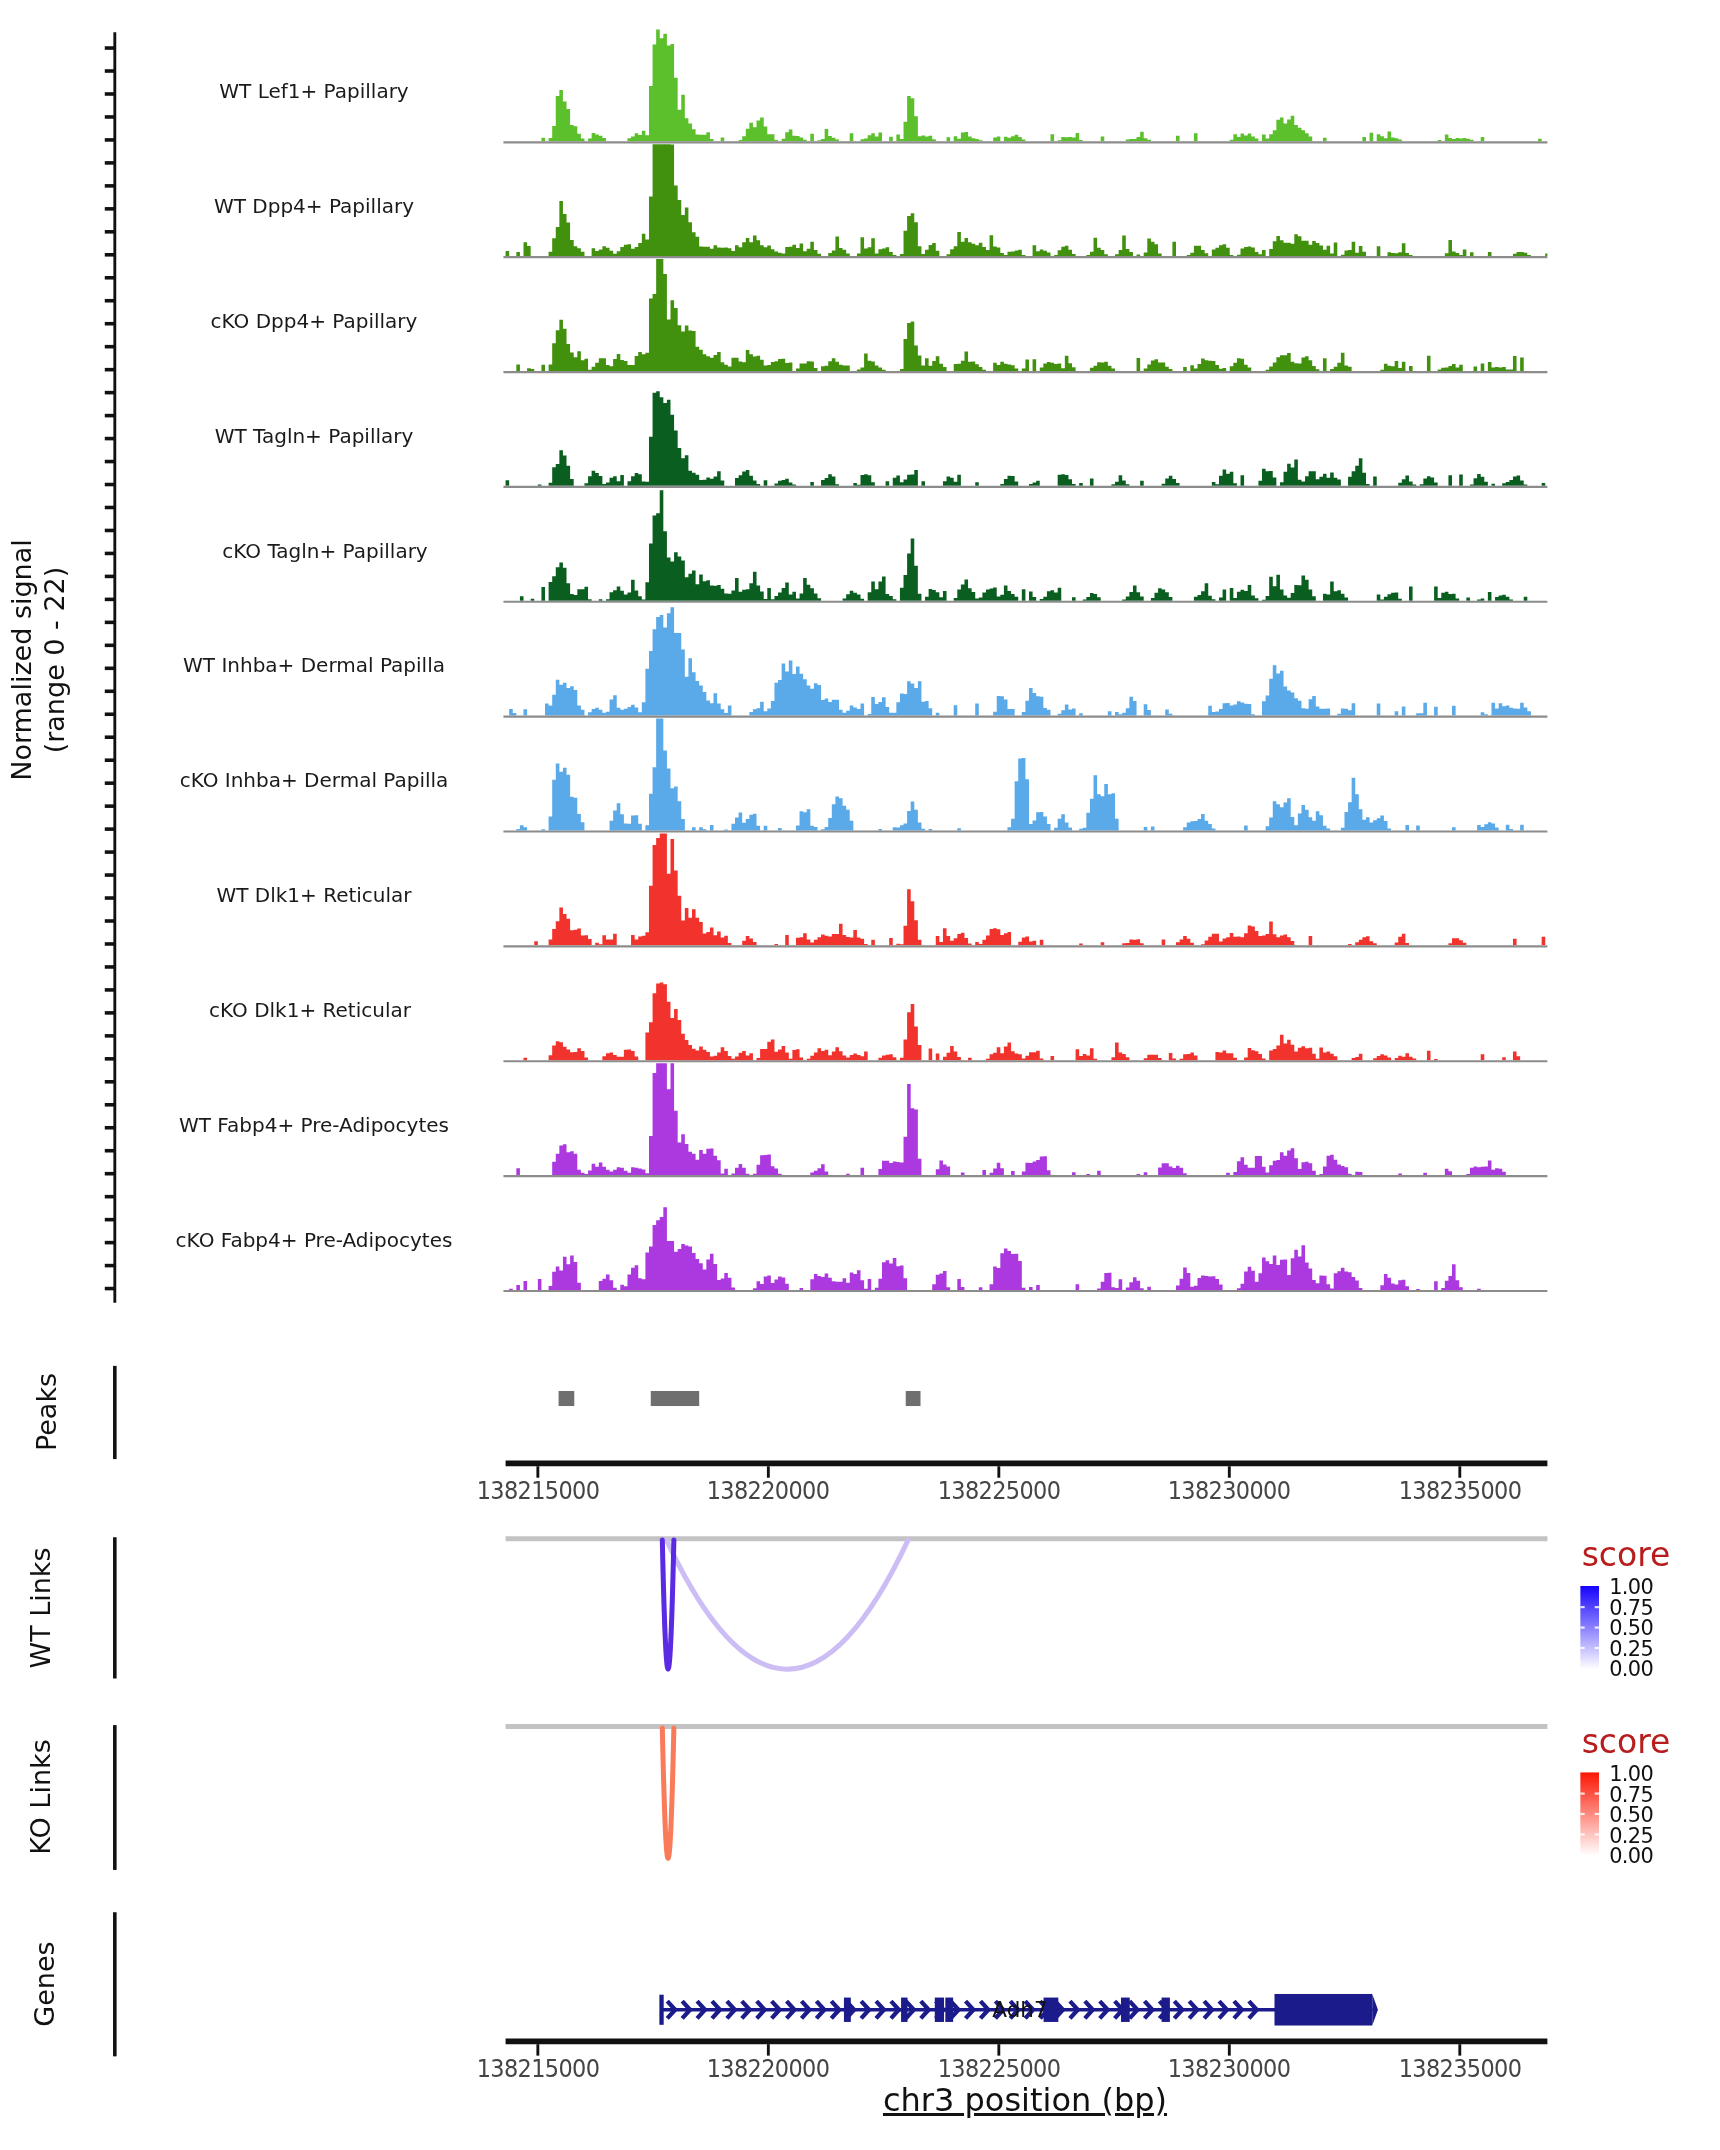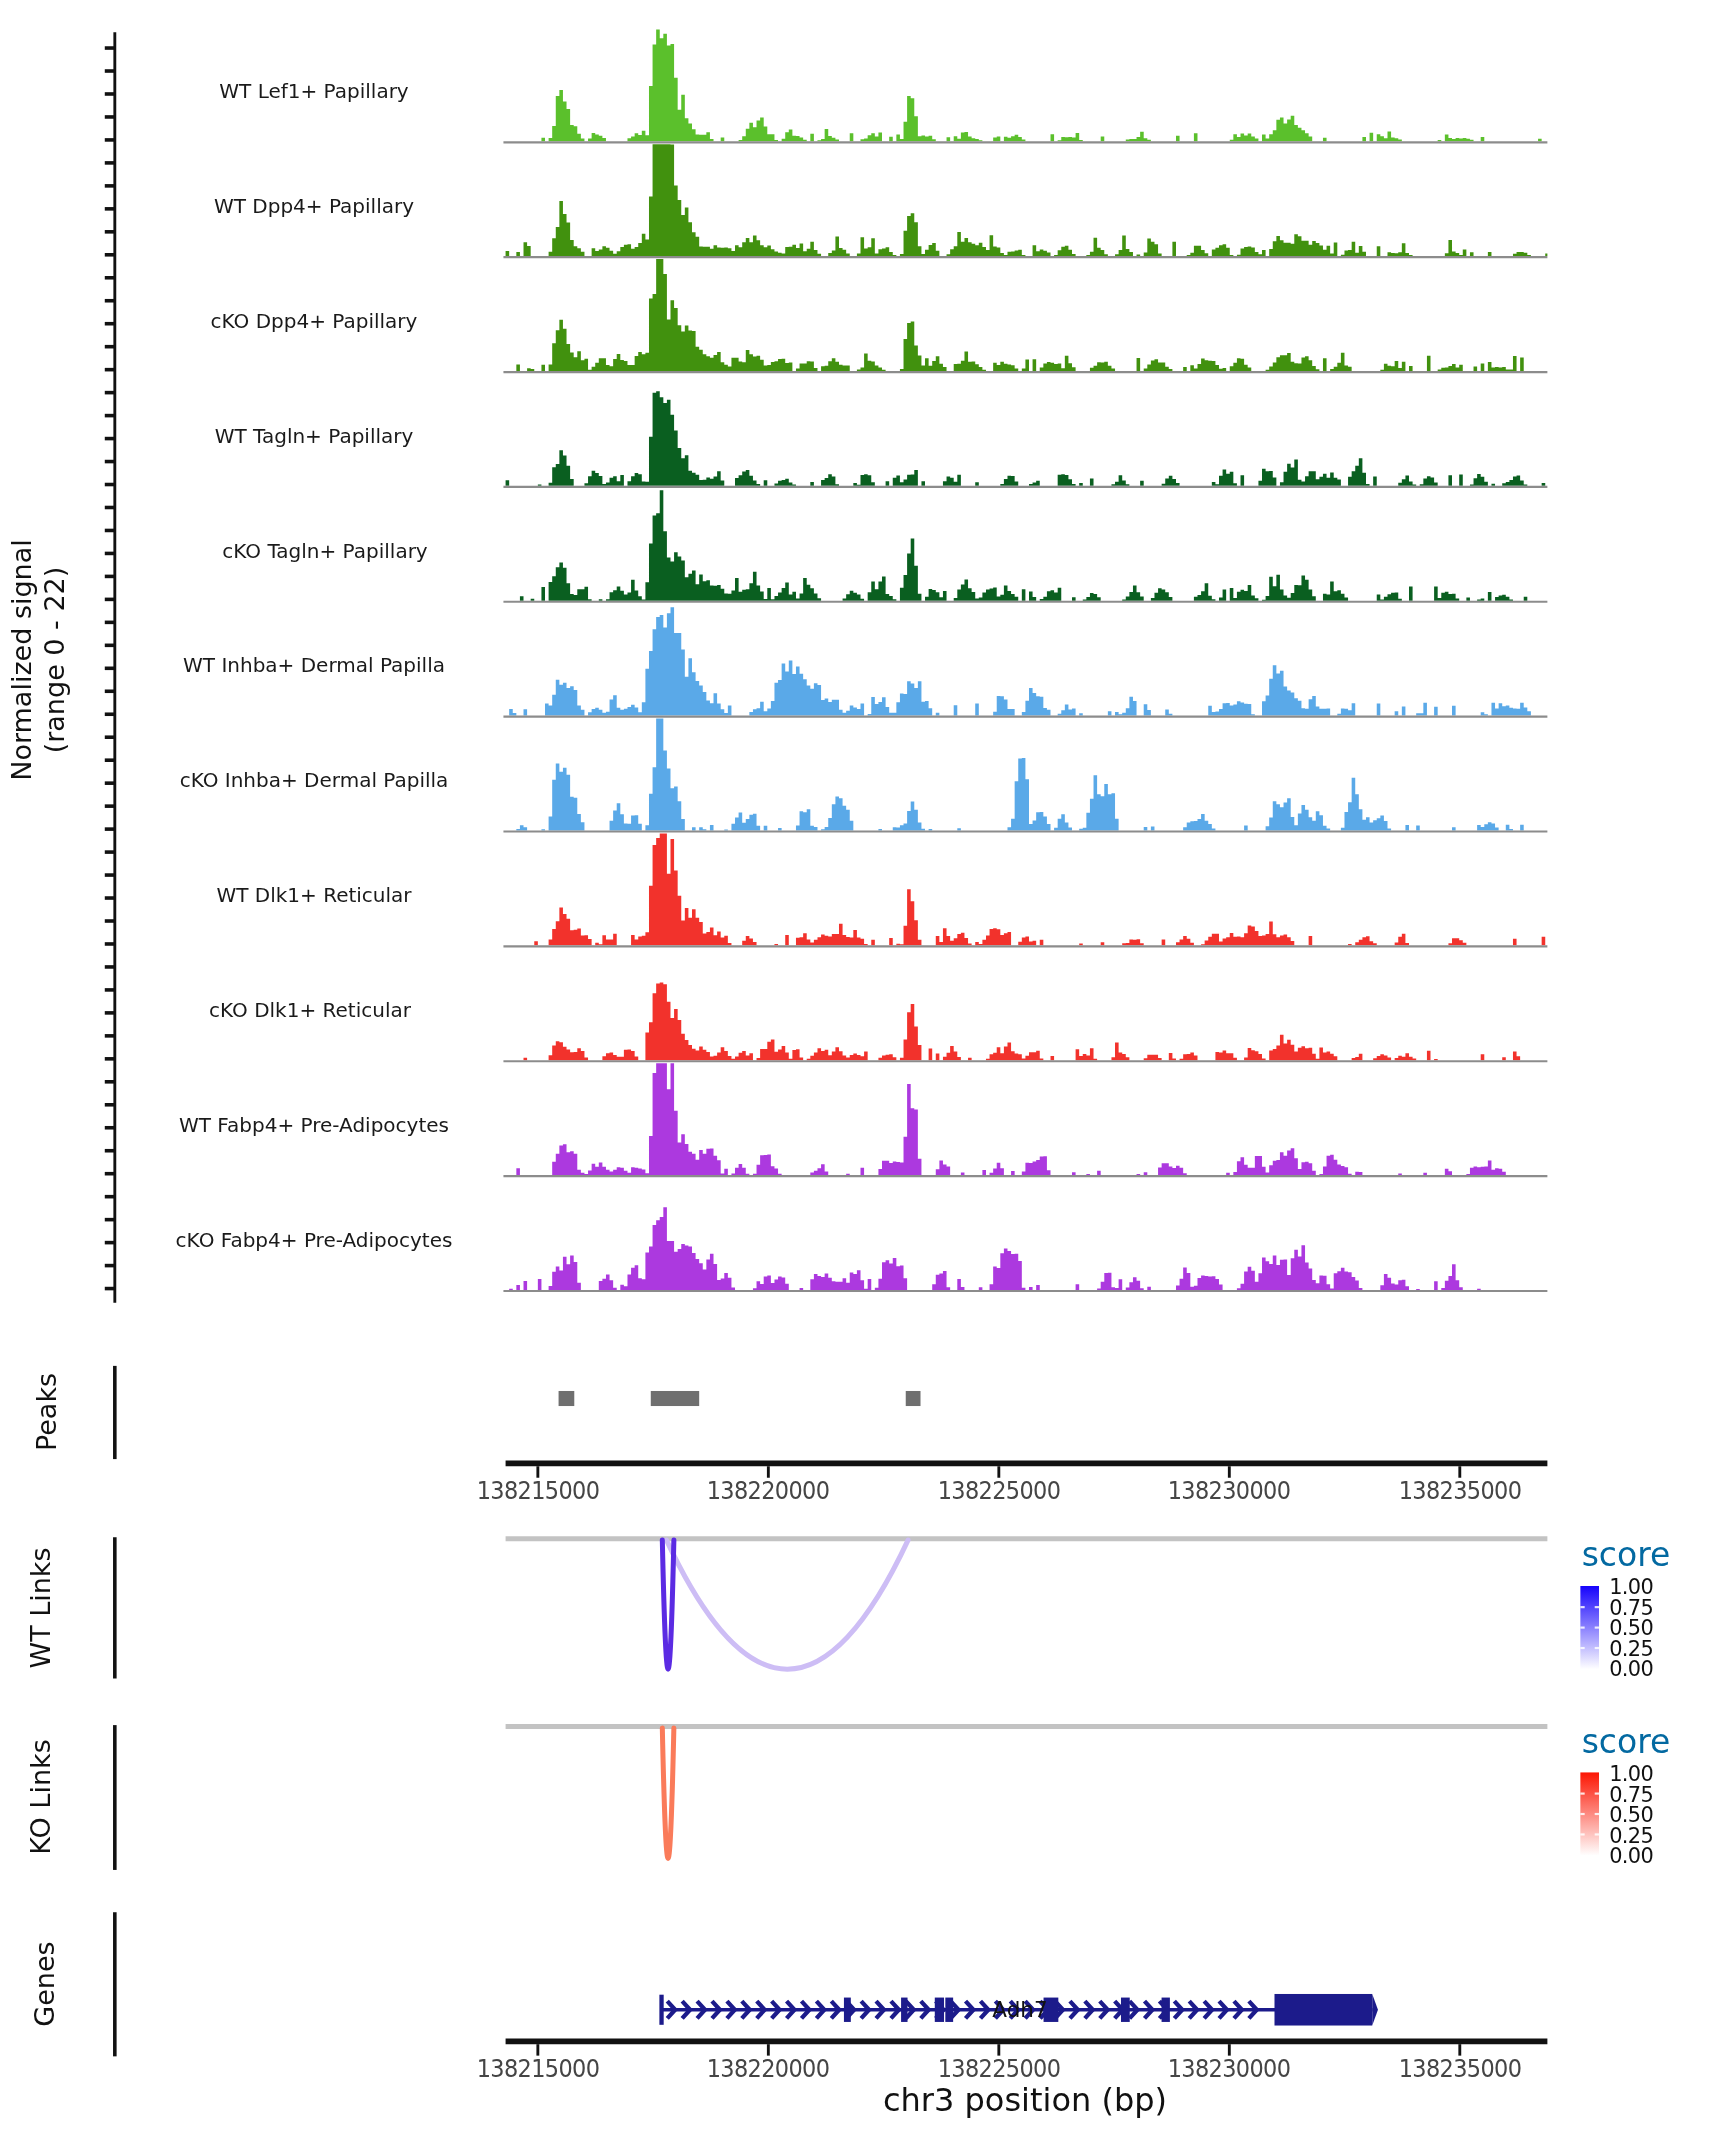--- a/index.html
+++ b/index.html
@@ -6,22 +6,22 @@
   .canvas{position:relative;width:1721px;height:2151px;background:#ffffff;
           font-family:"DejaVu Sans","Liberation Sans",sans-serif;overflow:hidden;}
   .canvas svg{position:absolute;left:0;top:0;}
   .lbl{position:absolute;white-space:nowrap;color:#1a1a1a;}
   .track-label{font-size:20px;transform:translate(-50%,-50%);}
   .vlabel{font-size:27px;color:#111;transform:translate(-50%,-50%) rotate(-90deg);}
   .ytitle{font-size:27px;color:#111;text-align:center;line-height:1.22;
           transform:translate(-50%,-50%) rotate(-90deg);}
   .tick-label{font-size:24.4px;color:#454545;letter-spacing:-0.7px;
               transform:translate(-50%,-50%) scaleX(0.92);}
-  .xlabel{font-size:32px;color:#111;transform:translate(-50%,-50%);}
-  .legend-title{font-size:33px;color:#0369a1;transform:translate(-50%,-50%);}
+  .xlabel{font-size:32px;color:#111;transform:translate(-50%,-50%);text-decoration:underline;}
+  .legend-title{font-size:33px;color:#b91c1c;transform:translate(-50%,-50%);}
   .legend-tick{font-size:22px;color:#111;letter-spacing:-0.7px;transform:translate(0,-50%) scaleX(0.95);}
   .gene-name{font-size:21.5px;color:#111;transform:translate(-50%,-50%);margin-top:44px;}
 </style>
 </head>
 <body>
 
 <div class="canvas">
 
   <svg id="gfx" width="1721" height="2151" viewBox="0 0 2400 3000">
       <g>

